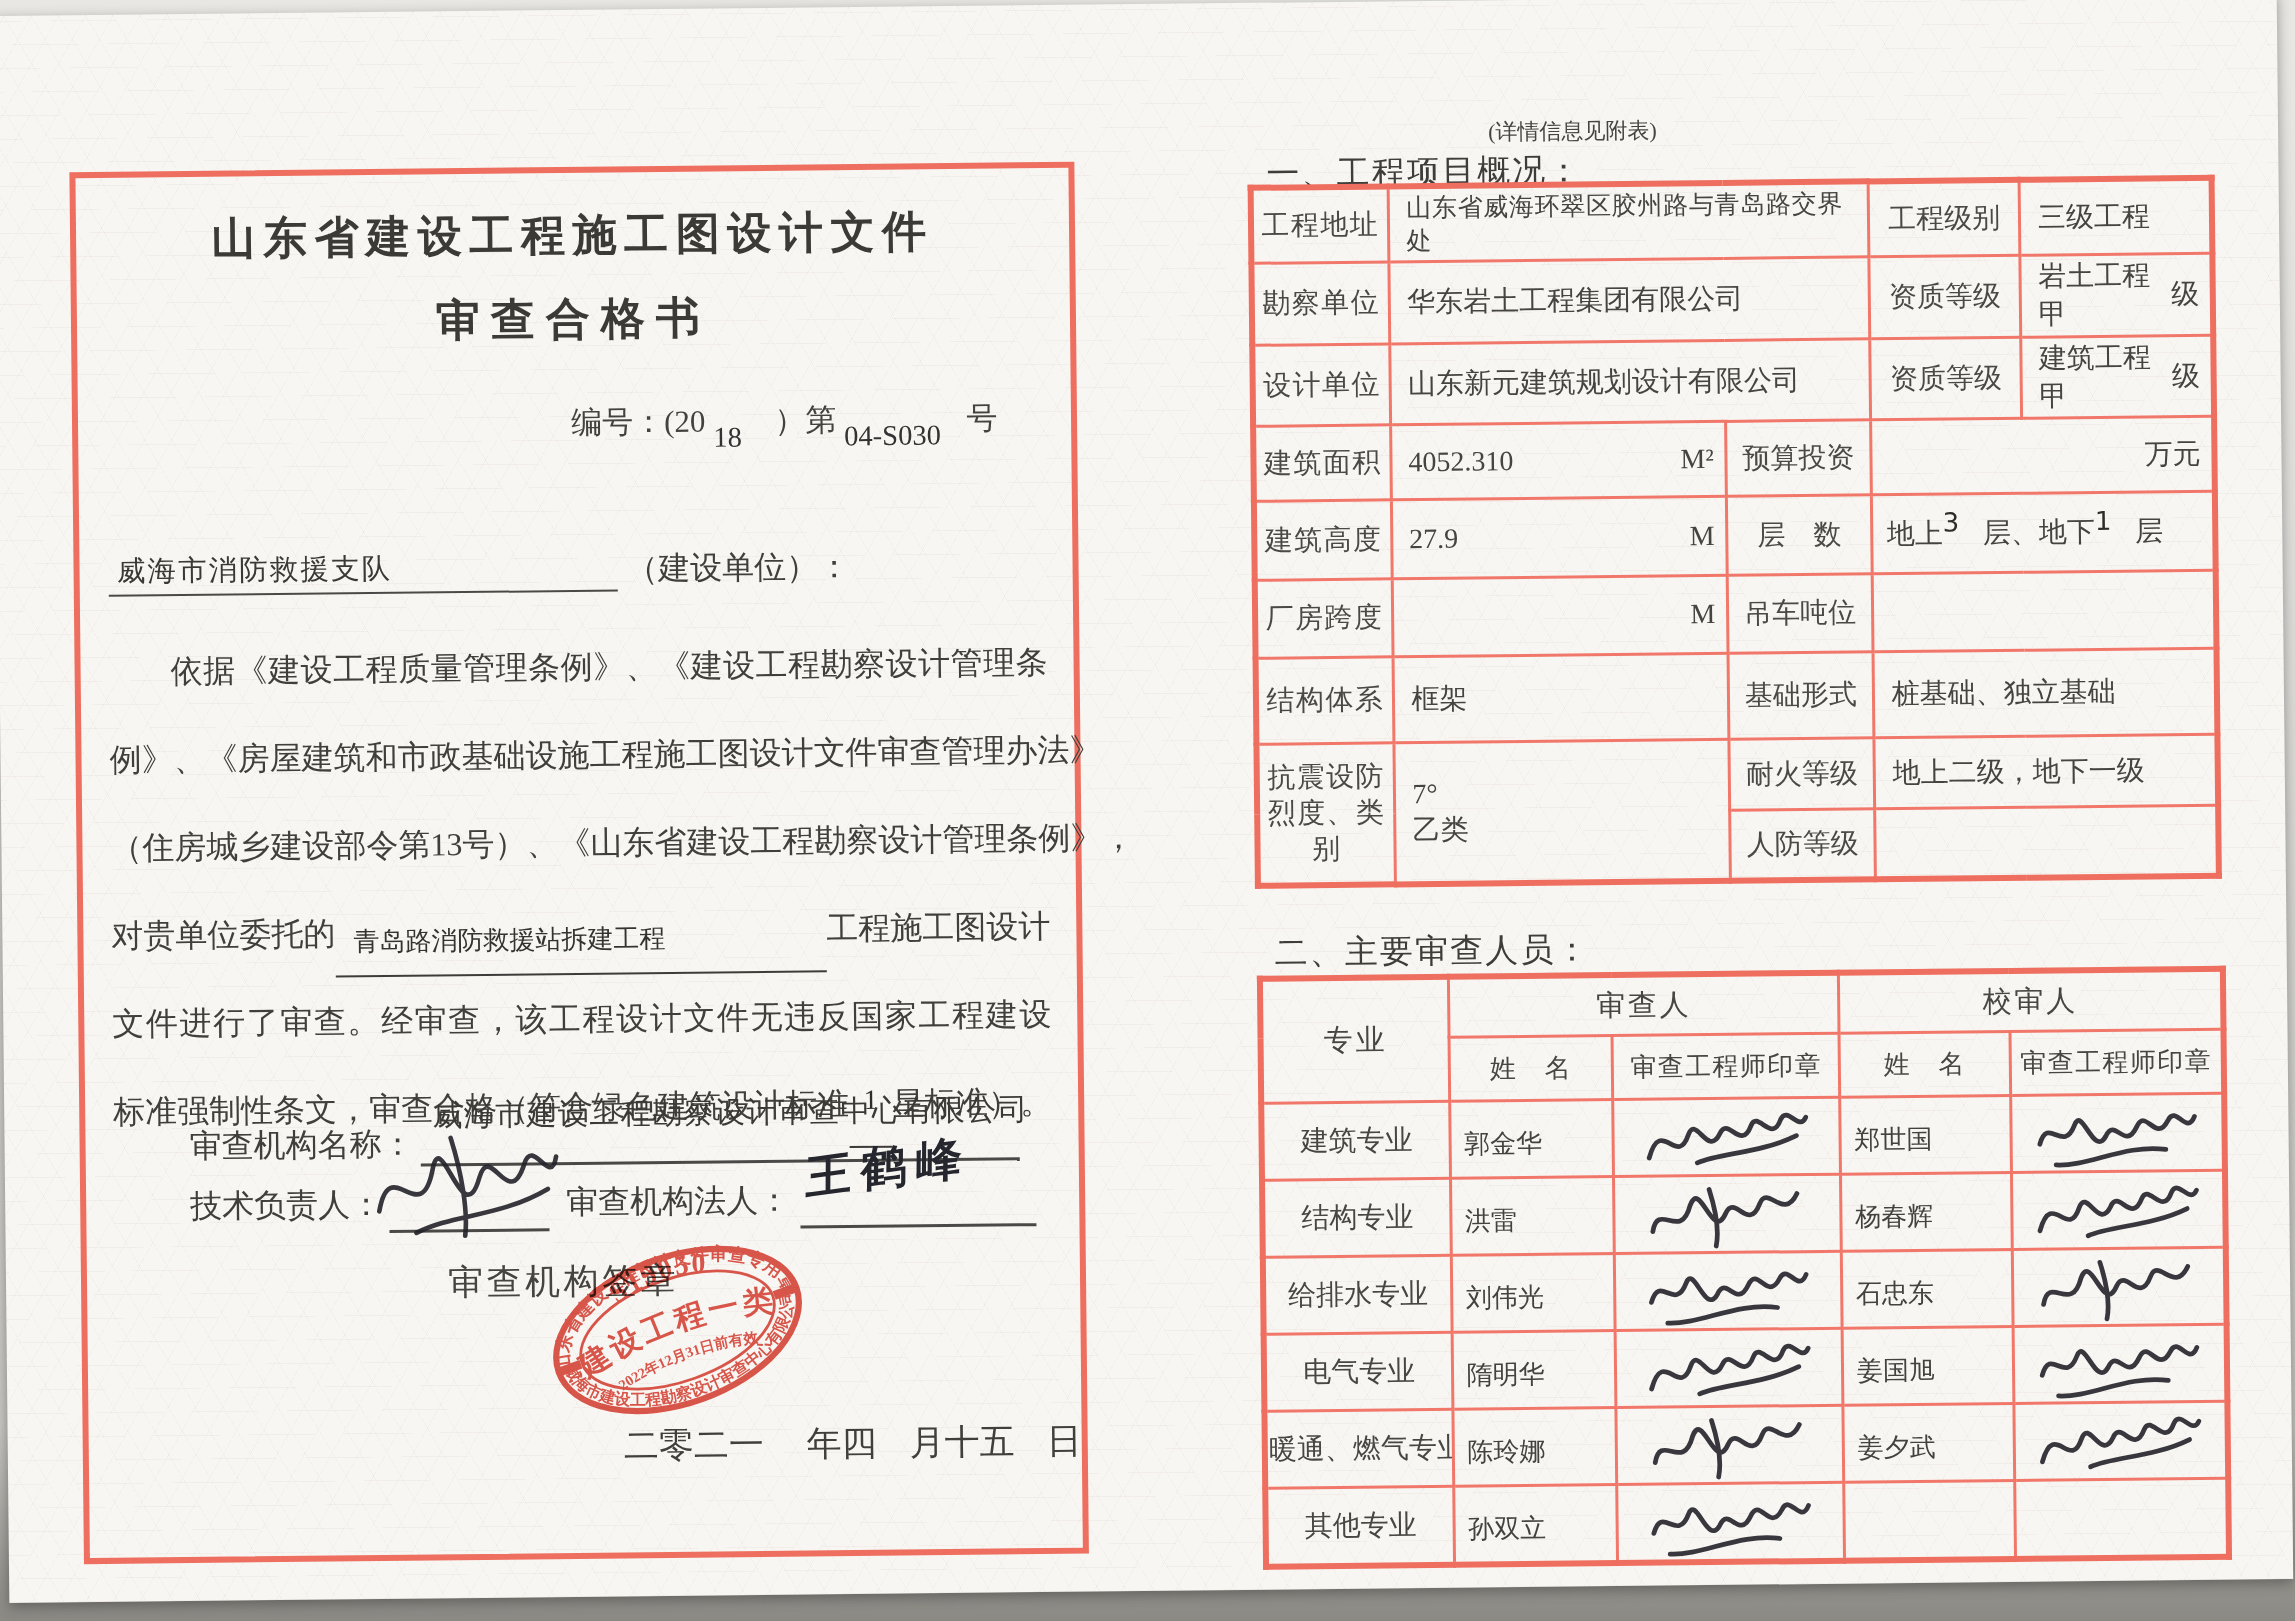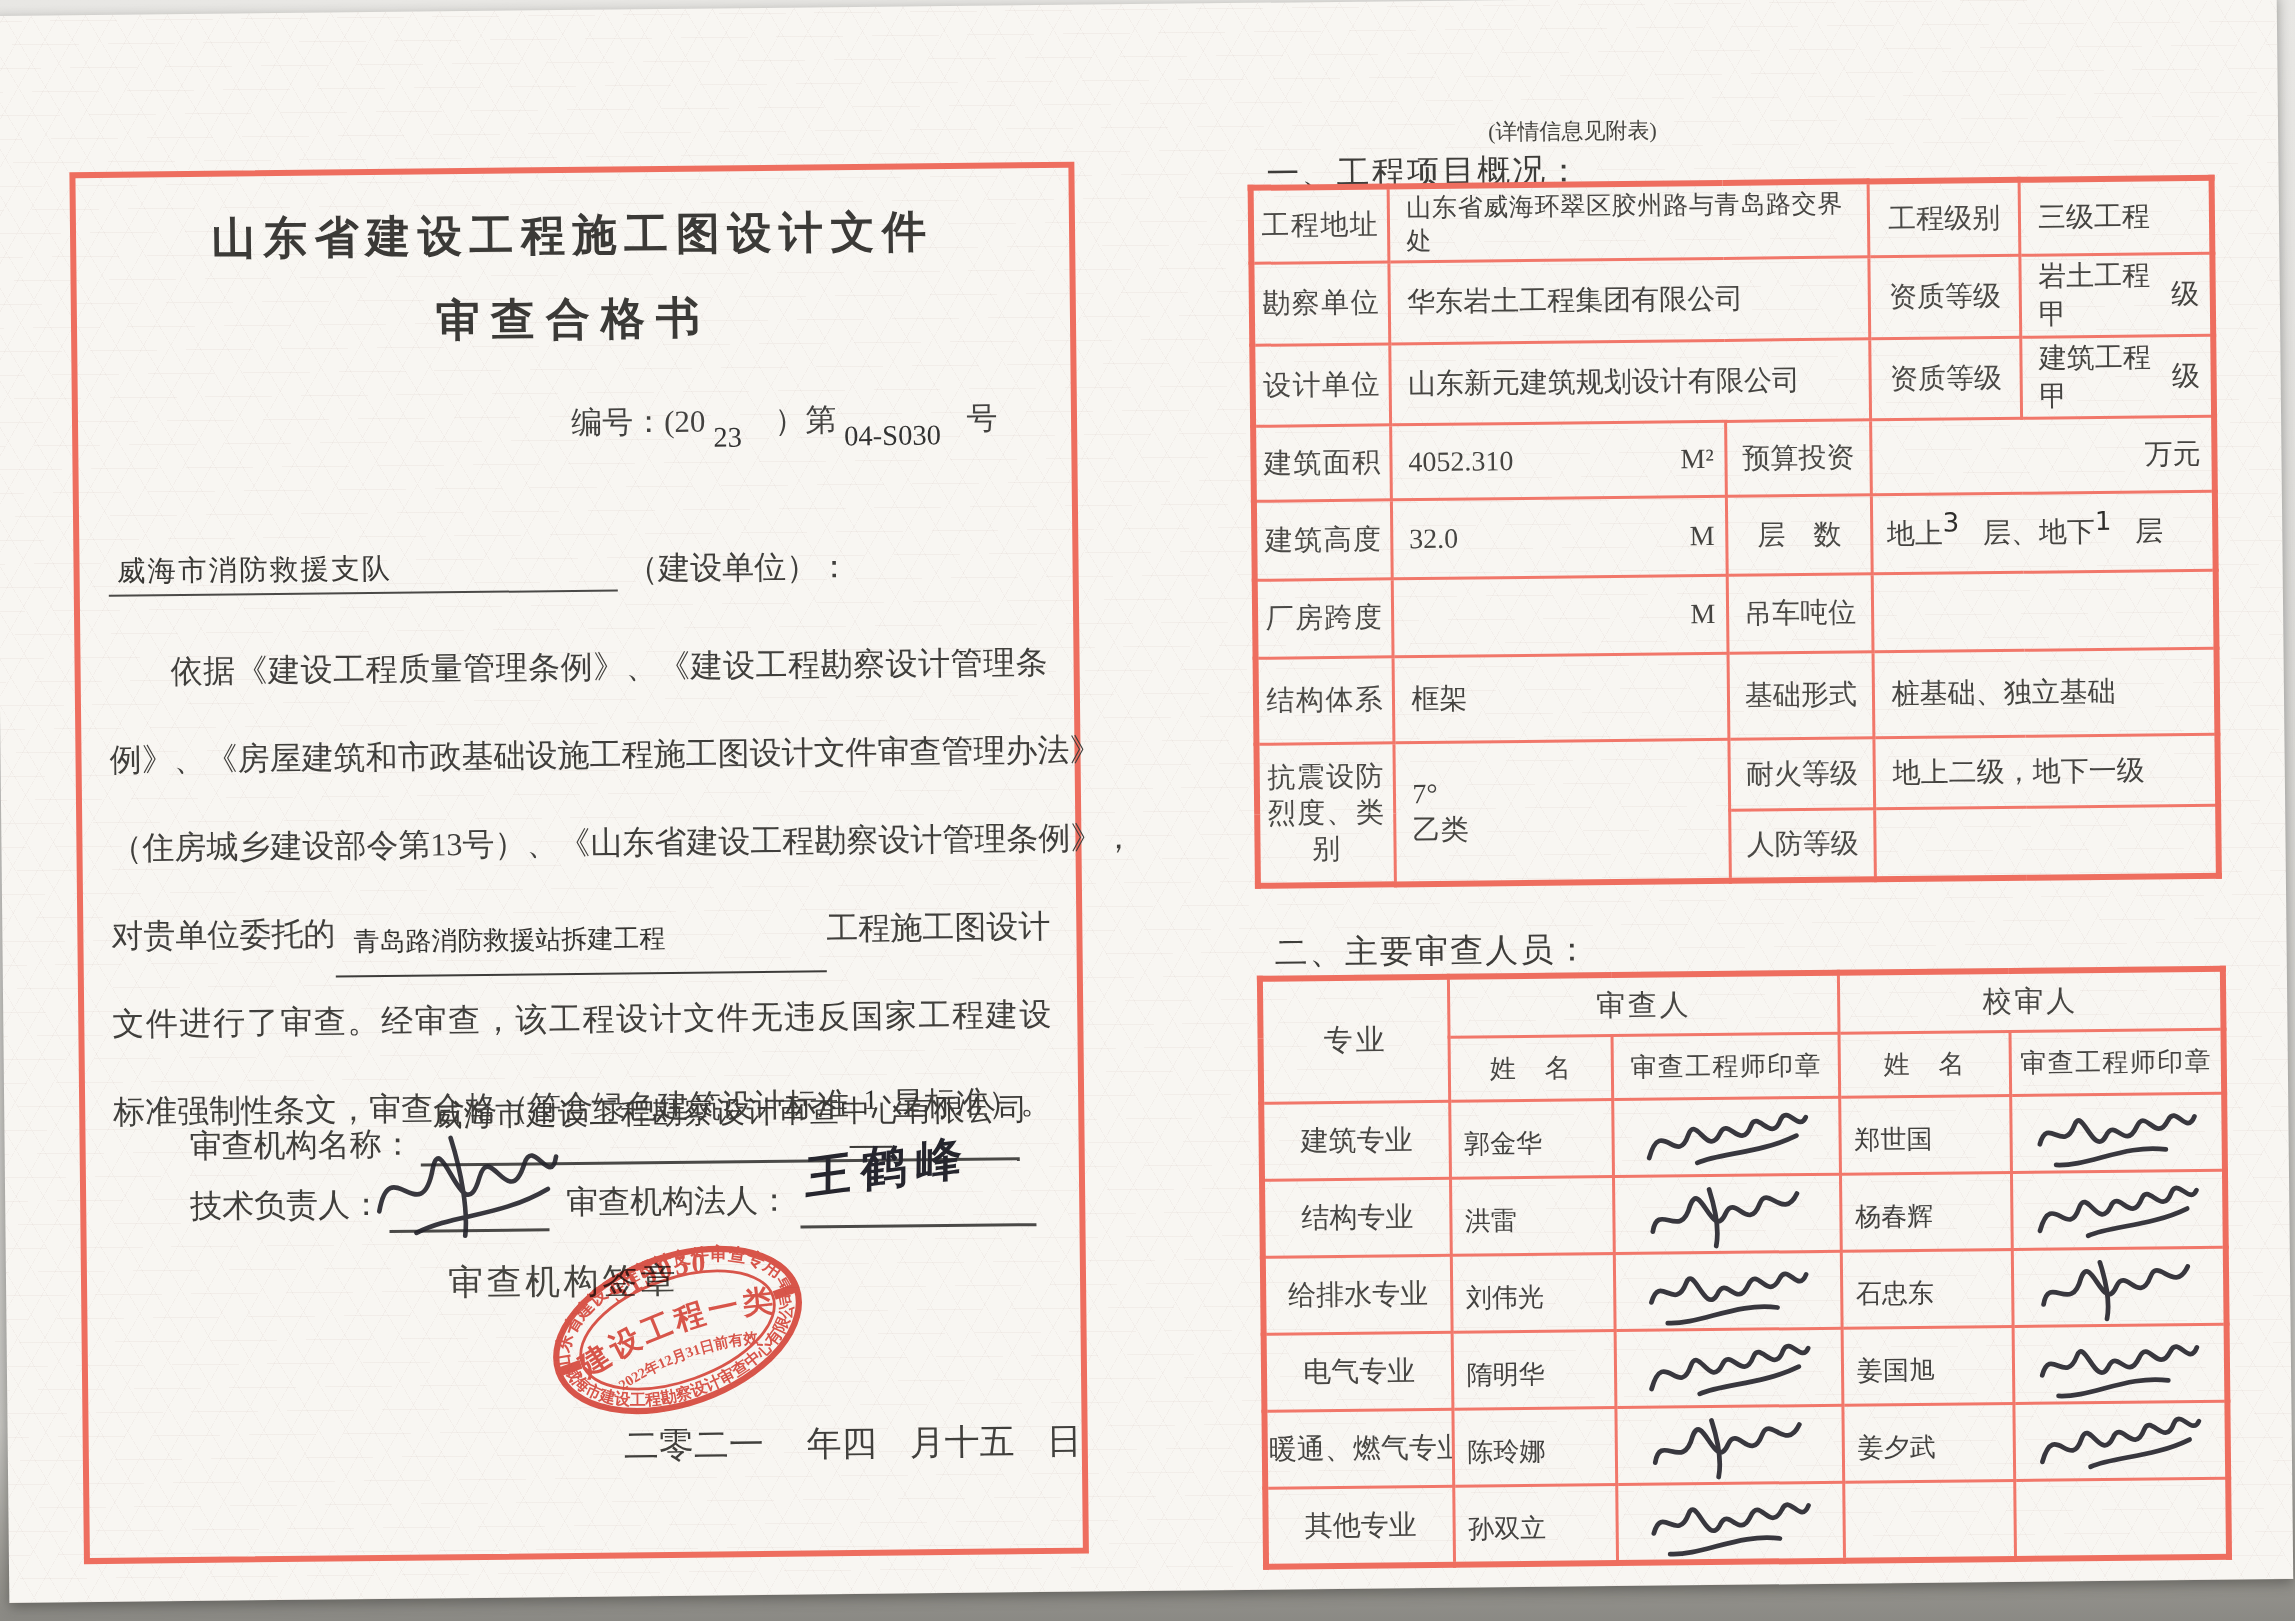--- a/index.html
+++ b/index.html
@@ -109,21 +109,21 @@
 
 <div class="paper">
 
   <div class="frame">
 
     <div class="title1">山东省建设工程施工图设计文件</div>
     <div class="title2">审查合格书</div>
 
     <div class="serial">
       <span>编号：(20</span>
-      <span class="low">23</span>
+      <span class="low">18</span>
       <span class="sp-a">）第</span>
       <span class="low">04-S030</span>
       <span class="sp-b">号</span>
     </div>
 
     <div class="applicant">
       <span class="app-value">威海市消防救援支队</span>
       <span class="app-label">（建设单位）：</span>
     </div>
 
@@ -247,21 +247,21 @@
             <div class="cellflex">
               <span></span>
               <span class="unit">万元</span>
             </div>
           </td>
     </tr>
     <tr style="height:79px">
       <td class="lab">建筑高度</td>
       <td>
             <div class="cellflex">
-              <span>32.0</span>
+              <span>27.9</span>
               <span class="unit">M</span>
             </div>
           </td>
       <td class="lab2">层　数</td>
       <td colspan="2">
         <div class="floors">
           <span>地上</span>
               <span class="raised">3</span>
               <span class="gap"></span>
               <span>层、地下</span>

